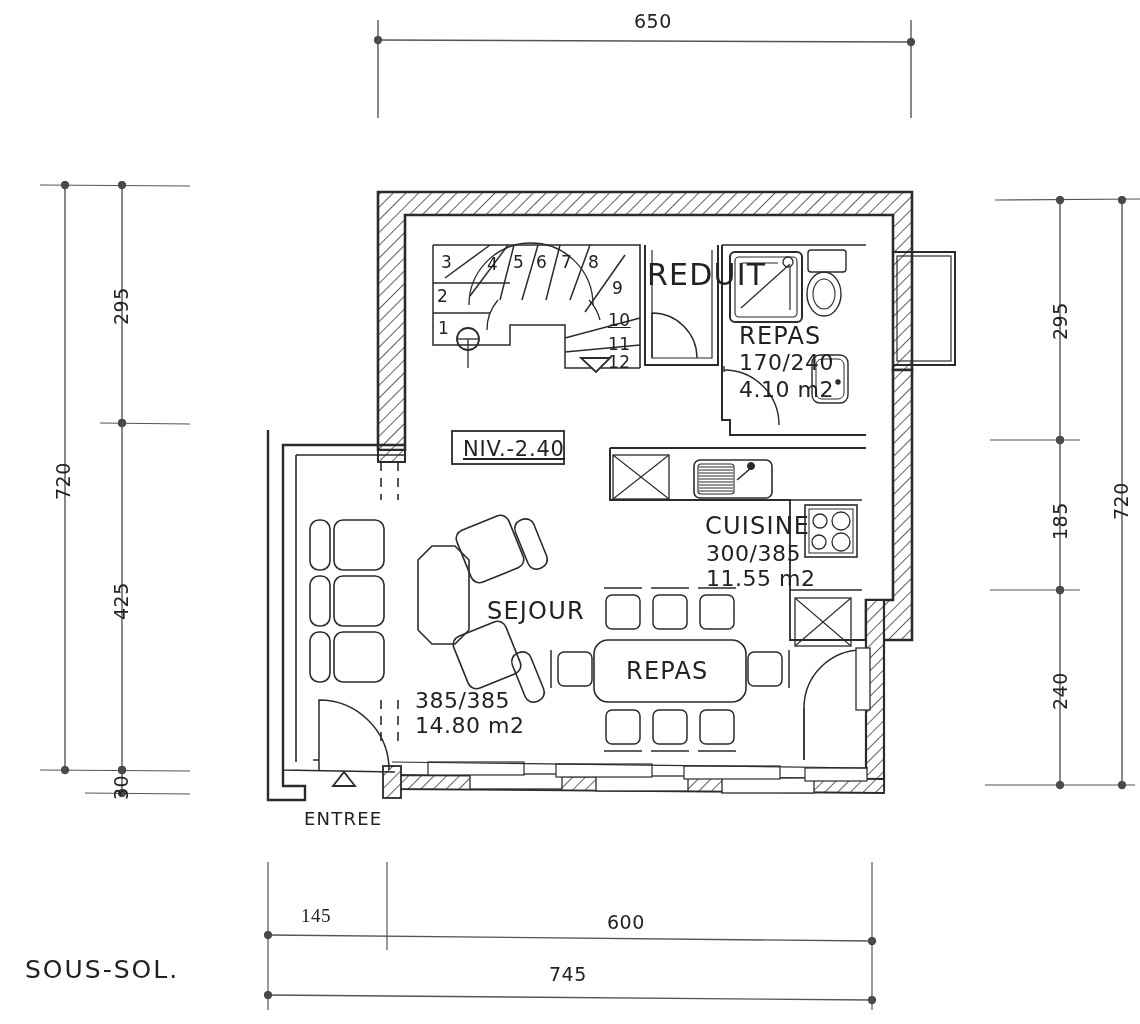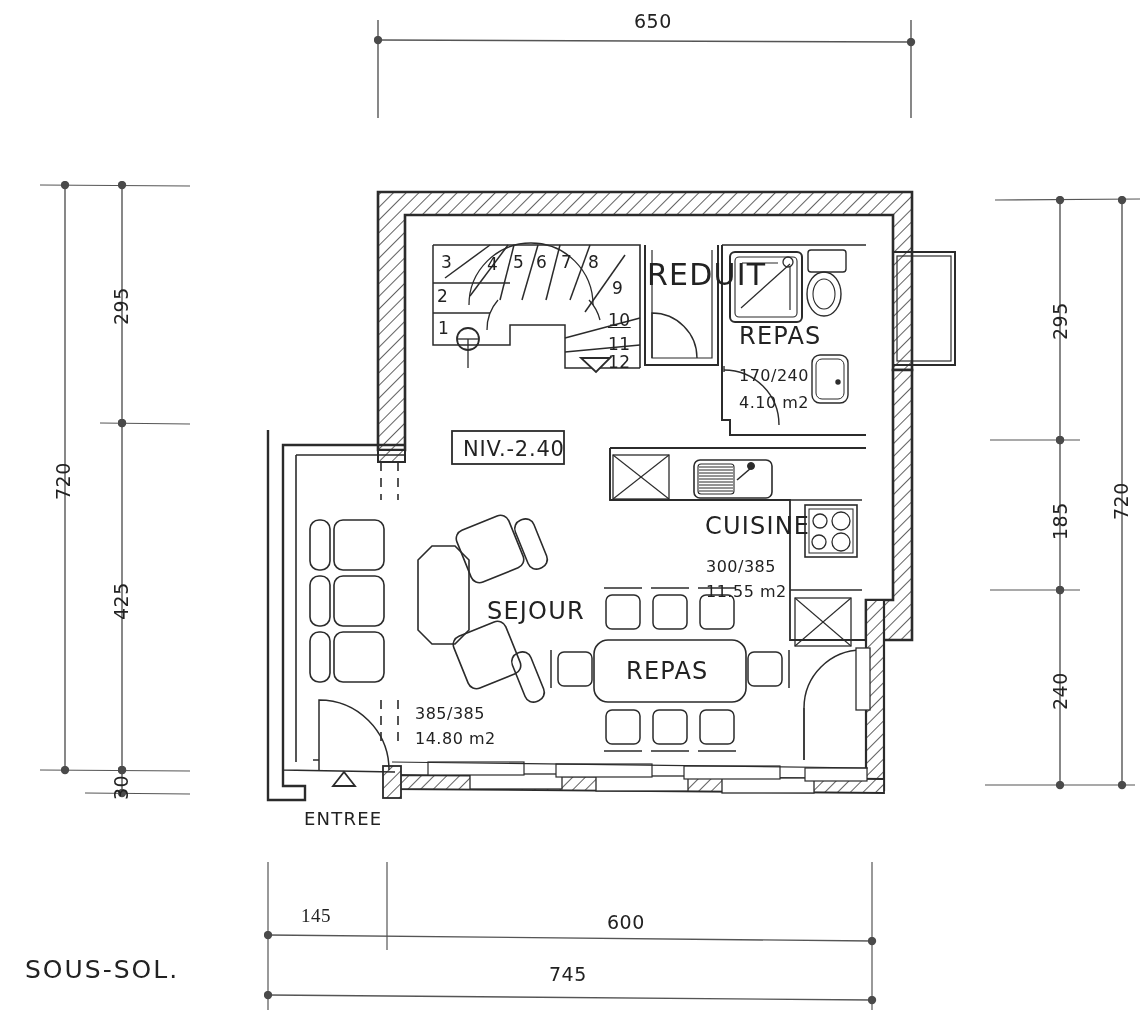--- a/index.html
+++ b/index.html
@@ -11,23 +11,23 @@
   #plan{position:absolute;left:0;top:0;width:1140px;height:1024px;}
   .lbl{
     position:absolute;
     font-family:"DejaVu Sans","Liberation Sans",sans-serif;
     color:#222;white-space:nowrap;
     letter-spacing:.5px;
   }
   .dim{font-size:19px;}
   .dim-v{transform-origin:0 0;}
   .room{font-size:24px;letter-spacing:1.2px;}
-  .room-sub{font-size:16px;letter-spacing:.5px;margin-top:16px;}
+  .room-sub{font-size:22px;letter-spacing:.5px;}
   .stepnum{font-size:17px;}
-  .niv{font-size:21px;letter-spacing:.8px;}
+  .niv{font-size:21px;letter-spacing:.8px;text-decoration:underline;}
   .title{font-size:25px;letter-spacing:2px;}
   .entree{font-size:18px;letter-spacing:1.2px;}
 </style>
 </head>
 <body>
 
 <svg id="plan" viewBox="0 0 1140 1024">
   <defs>
     <pattern id="hatch" width="9" height="9" patternTransform="rotate(45)" patternUnits="userSpaceOnUse">
       <rect width="9" height="9" fill="#fff"></rect>

